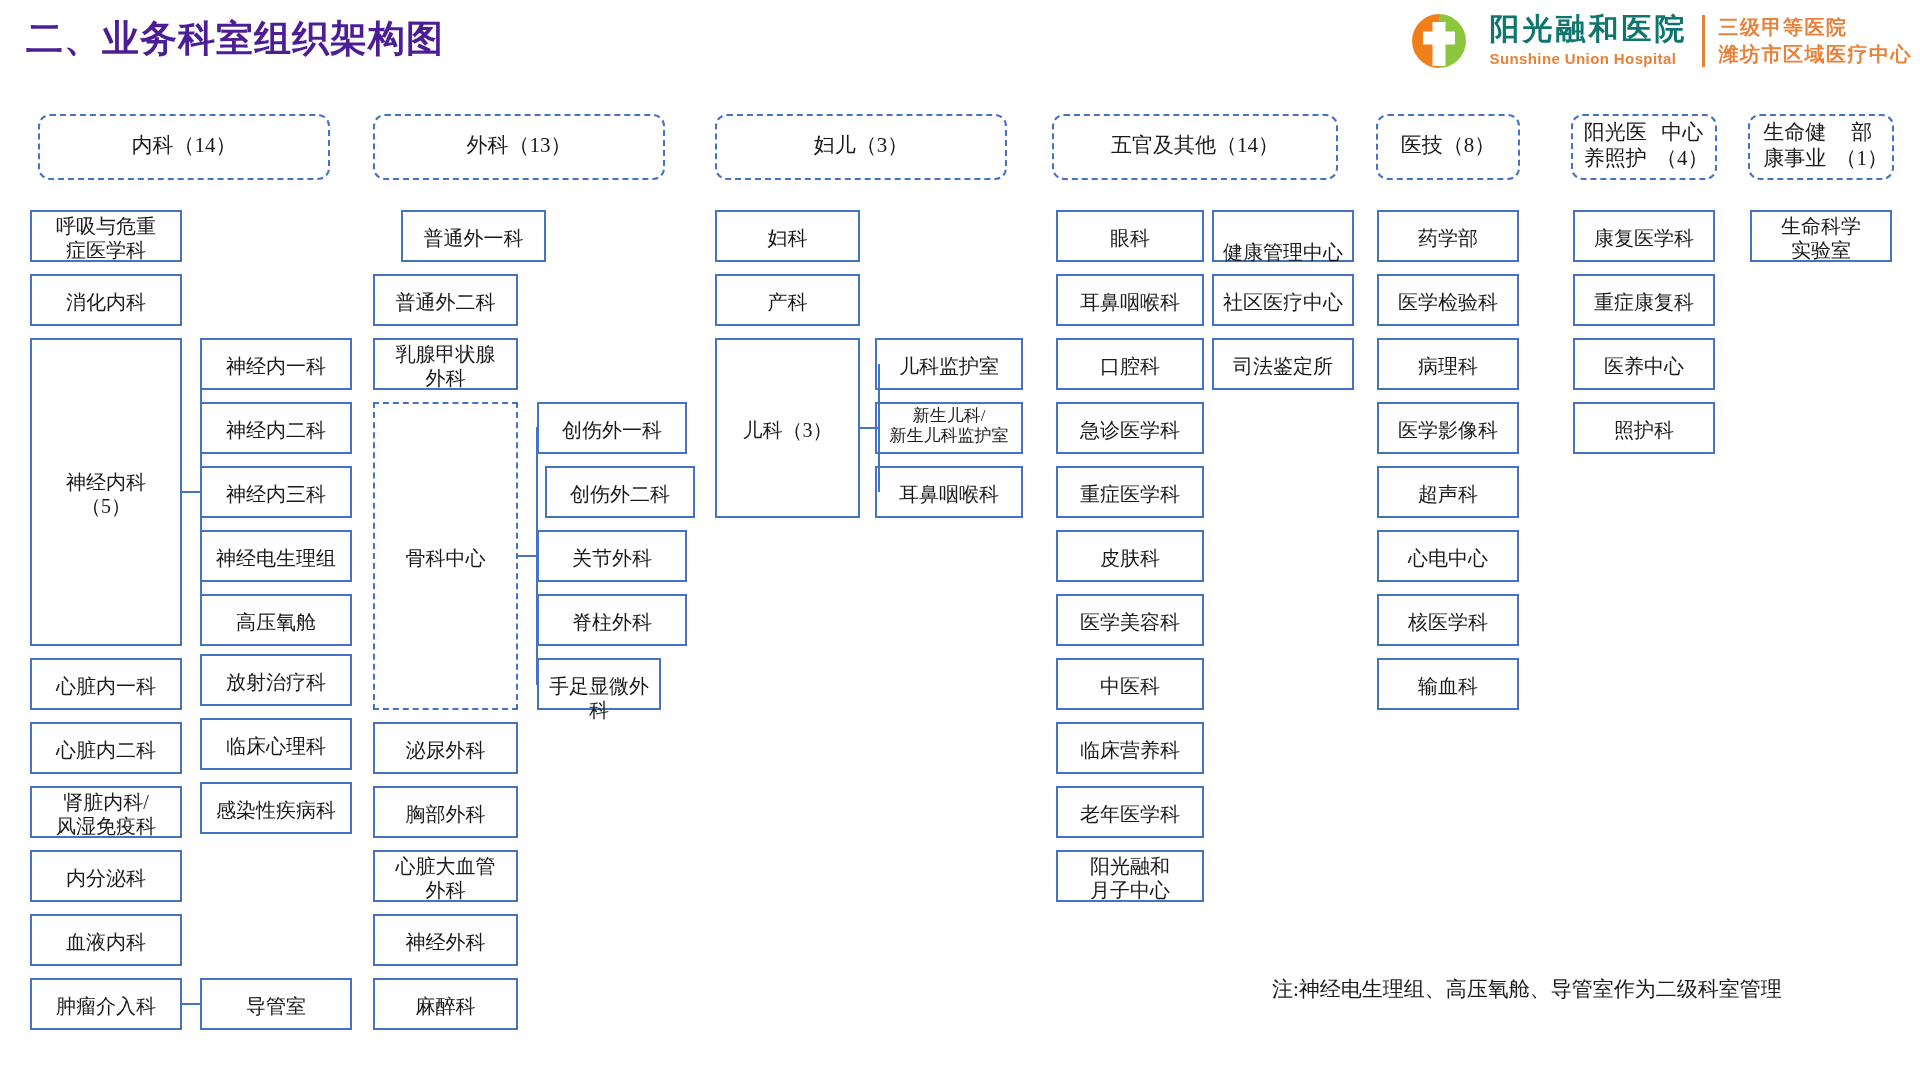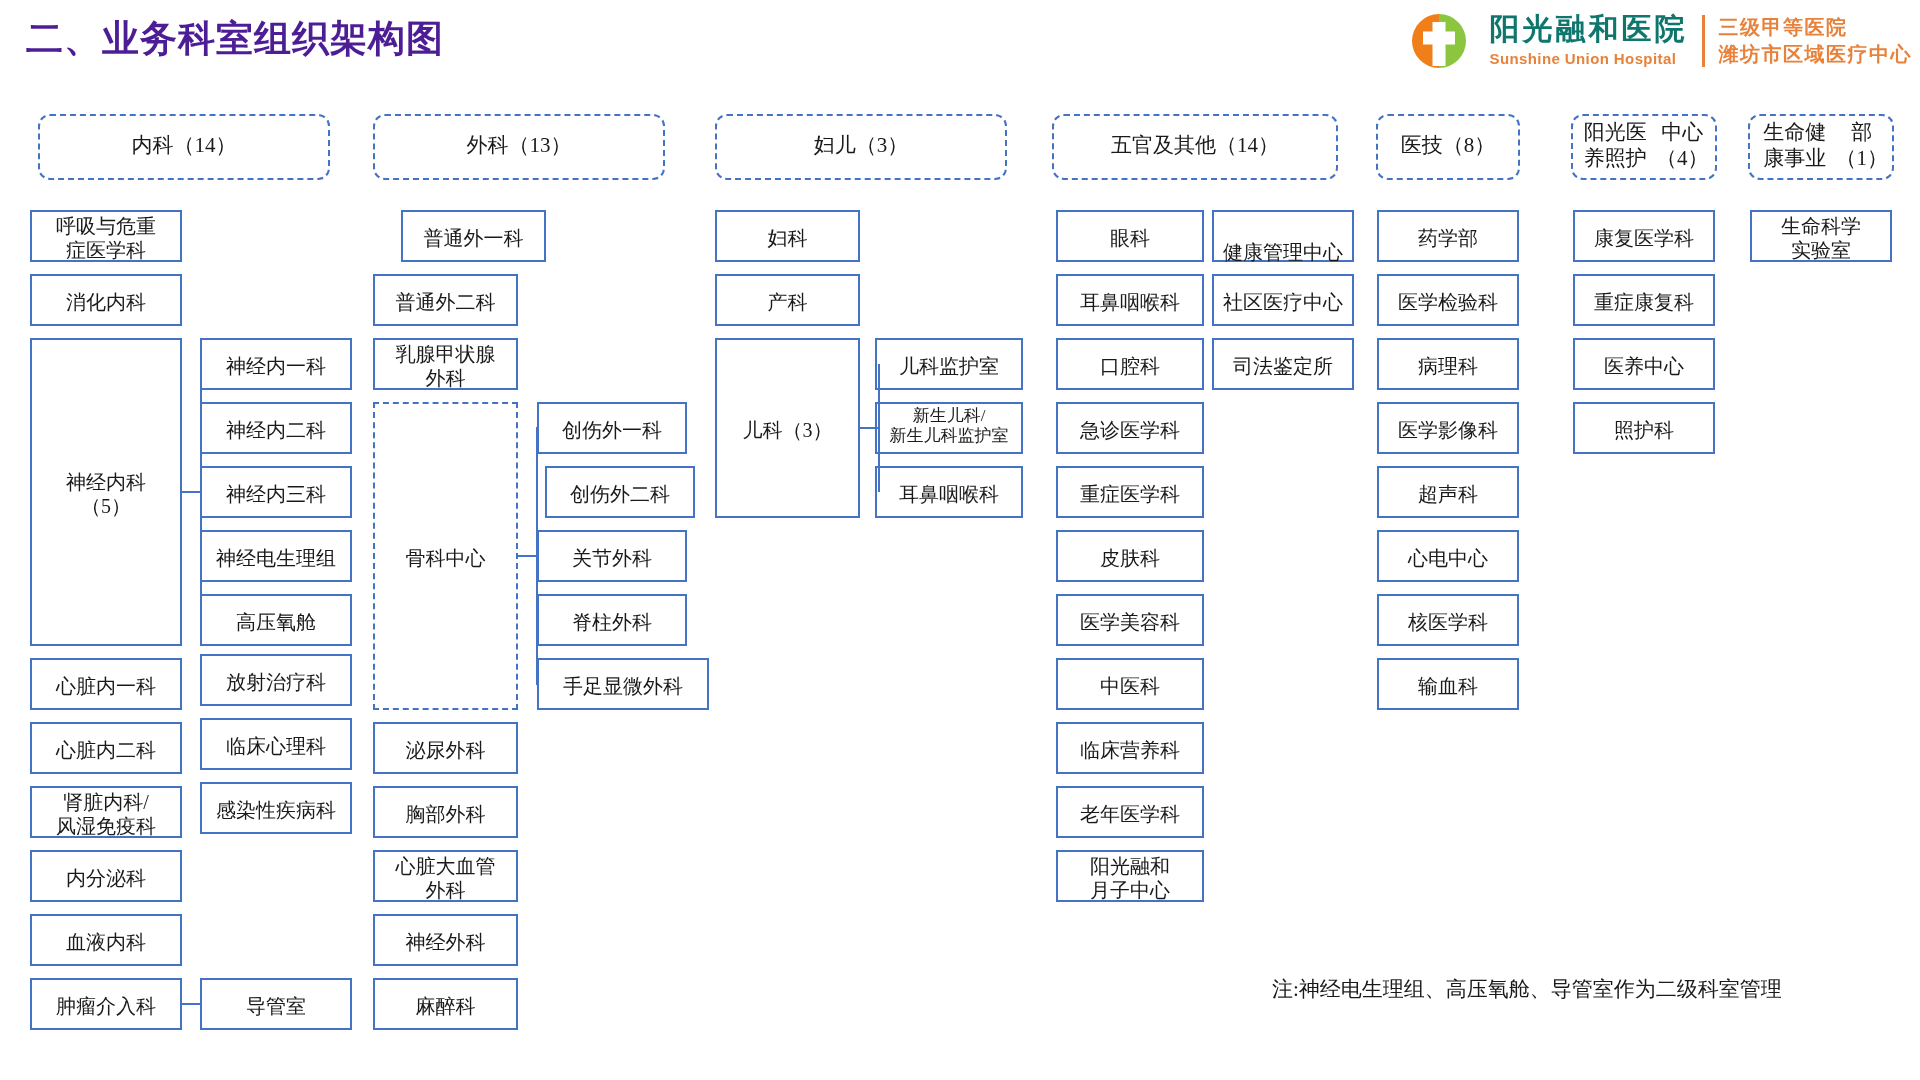--- a/index.html
+++ b/index.html
@@ -135,21 +135,21 @@
       <div class="bx" style="left: 373px; top: 338px; width: 145px; height: 52px; display: block; padding-top: 2px;"><span>乳腺甲状腺</span><br><span>外科</span></div>
       <div class="bx dash" style="left: 373px; top: 402px; width: 145px; height: 308px; display: block; padding-top: 142px;"><span>骨科中心</span></div>
       <div class="bx" style="left: 537px; top: 402px; width: 150px; height: 52px; display: block; padding-top: 14px;"><span>创伤外一科</span></div>
       <div class="ln h" style="left: 536px; top: 427px; width: 1px;"></div>
       <div class="bx" style="left: 537px; top: 466px; width: 150px; height: 52px; display: block; padding-top: 14px; margin-left: 8px;"><span>创伤外二科</span></div>
       <div class="ln h" style="left: 536px; top: 491px; width: 1px;"></div>
       <div class="bx" style="left: 537px; top: 530px; width: 150px; height: 52px; display: block; padding-top: 14px;"><span>关节外科</span></div>
       <div class="ln h" style="left: 536px; top: 555px; width: 1px;"></div>
       <div class="bx" style="left: 537px; top: 594px; width: 150px; height: 52px; display: block; padding-top: 14px;"><span>脊柱外科</span></div>
       <div class="ln h" style="left: 536px; top: 619px; width: 1px;"></div>
-      <div class="bx" style="left: 537px; top: 658px; width: 172px; height: 52px; display: block; padding-top: 14px;"><span>手足显微外科</span></div>
+      <div class="bx" style="left: 537px; top: 658px; width: 124px; height: 52px; display: block; padding-top: 14px;"><span>手足显微外科</span></div>
       <div class="ln h" style="left: 536px; top: 683px; width: 1px;"></div>
       <div class="ln v" style="left: 536px; top: 428px; height: 256px;"></div>
       <div class="ln h" style="left: 518px; top: 555px; width: 18px;"></div>
       <div class="bx" style="left: 373px; top: 722px; width: 145px; height: 52px; display: block; padding-top: 14px;"><span>泌尿外科</span></div>
       <div class="bx" style="left: 373px; top: 786px; width: 145px; height: 52px; display: block; padding-top: 14px;"><span>胸部外科</span></div>
       <div class="bx" style="left: 373px; top: 850px; width: 145px; height: 52px; display: block; padding-top: 2px;"><span>心脏大血管</span><br><span>外科</span></div>
       <div class="bx" style="left: 373px; top: 914px; width: 145px; height: 52px; display: block; padding-top: 14px;"><span>神经外科</span></div>
       <div class="bx" style="left: 373px; top: 978px; width: 145px; height: 52px; display: block; padding-top: 14px;"><span>麻醉科</span></div>
       <div class="grp" style="left: 715px; top: 114px; width: 292px; height: 66px; display: flex; padding-top: 0px; font-size: 21px;">
         <span>妇儿（3）</span>

